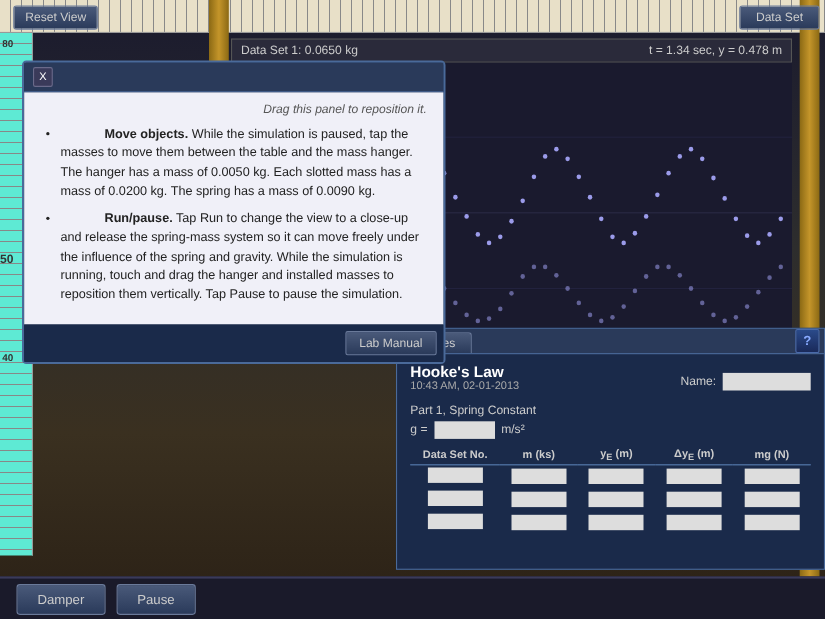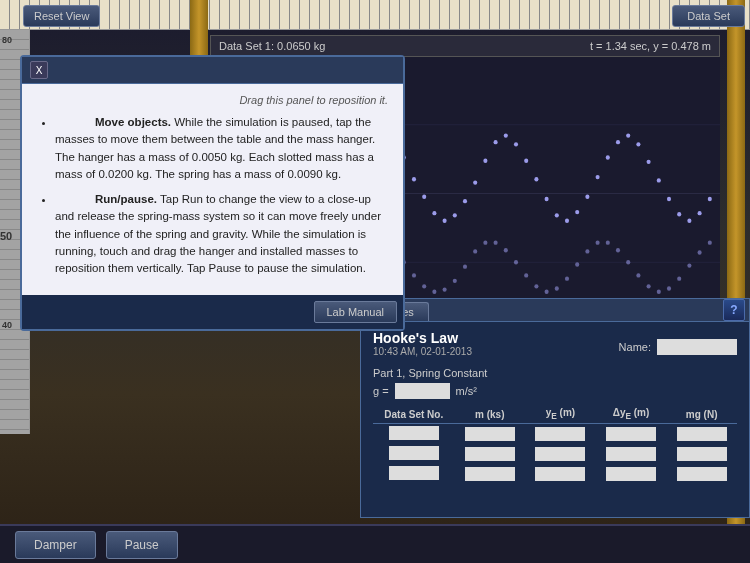--- a/index.html
+++ b/index.html
@@ -18,22 +18,22 @@
       top: 0; left: 0; right: 0; bottom: 0;
       background: linear-gradient(to bottom, #1a1a2e 0%, #2d2d2d 40%, #3a3020 70%, #2a2015 100%);
     }
 
     
     .ruler-left {
       position: absolute;
       left: 0;
       top: 0;
       width: 30px;
-      height: 434px;
-      background: #a3a3a3;
+      height: 505px;
+      background: #5eead4;
       border-right: 1px solid #999;
       overflow: hidden;
     }
     .ruler-left-markings {
       position: absolute;
       top: 0; left: 0; right: 0; bottom: 0;
       background: repeating-linear-gradient(
         to bottom,
         transparent,
         transparent 9px,
@@ -369,21 +369,21 @@
       font-size: 12px;
       padding: 6px 18px;
       cursor: pointer;
       border-radius: 3px;
     }
 
     
     .reset-view-btn {
       position: absolute;
       top: 5px;
-      left: 23px;
+      left: 12px;
       background: linear-gradient(to bottom, #4a5a7a, #2a3a5a);
       border: 1px solid #6a7a9a;
       color: #ccc;
       font-size: 11px;
       padding: 4px 10px;
       cursor: pointer;
       border-radius: 3px;
       z-index: 20;
     }
 

